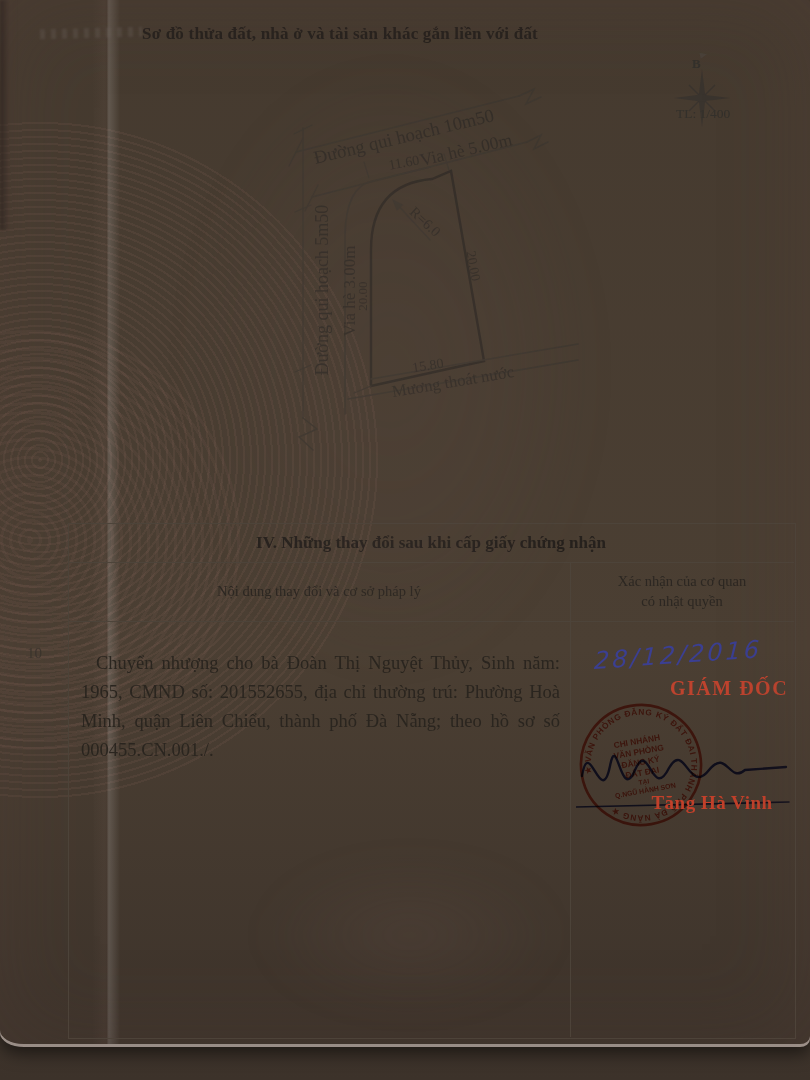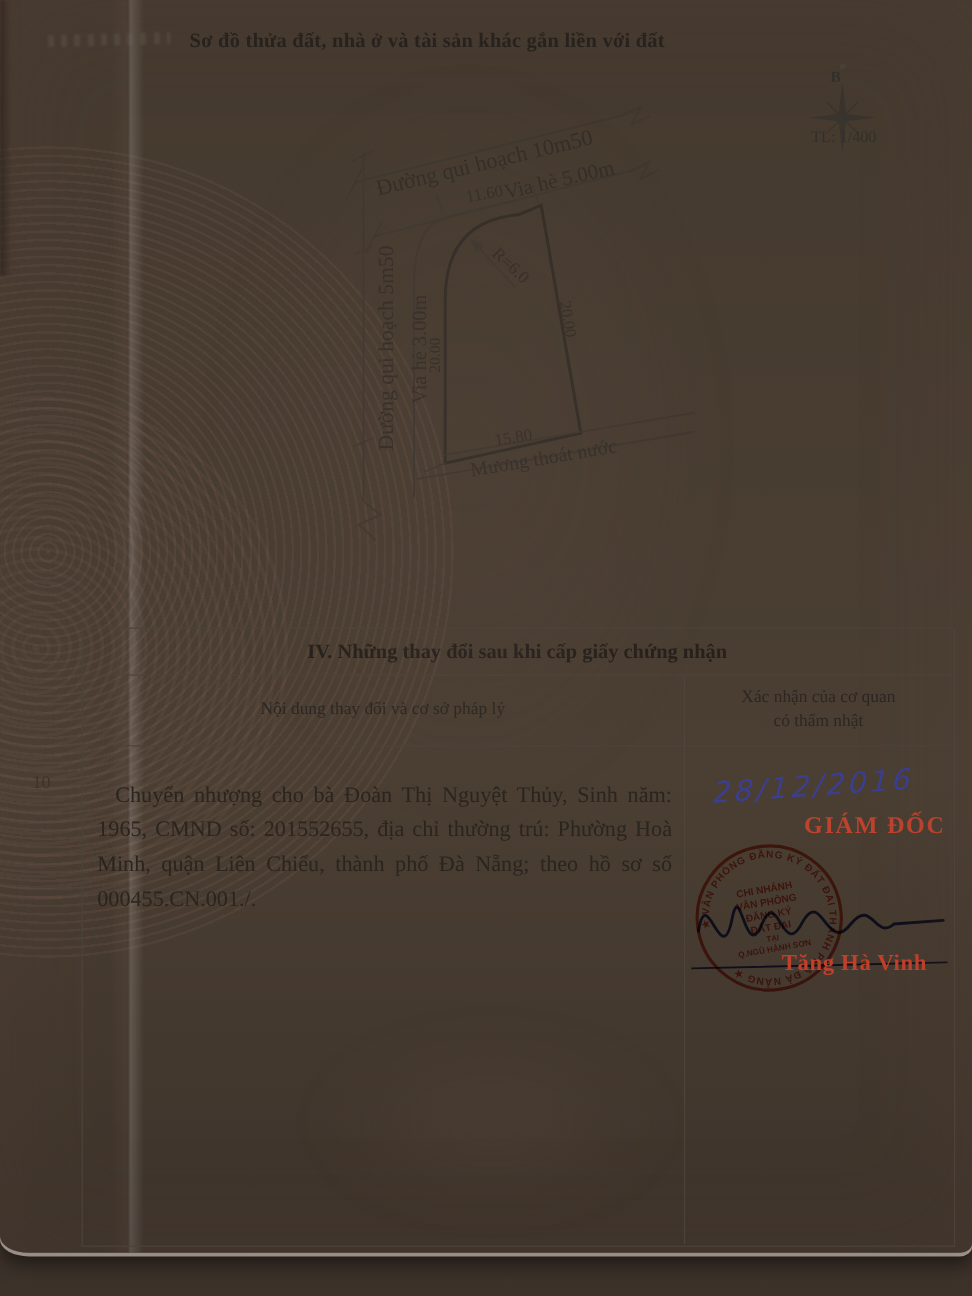--- a/index.html
+++ b/index.html
@@ -32,21 +32,21 @@
          filter:blur(22px);pointer-events:none;}
   .shadow-b{position:absolute;left:210px;top:830px;width:400px;height:210px;border-radius:50%;
          background:radial-gradient(closest-side,rgba(104,84,76,.20),transparent 75%);
          filter:blur(16px);pointer-events:none;}
   .vignette{position:absolute;inset:0;box-shadow:inset 0 0 90px rgba(86,64,56,.28);pointer-events:none;}
   .imprint{position:absolute;left:40px;top:28px;width:102px;height:10px;opacity:.55;filter:blur(1px);
          transform:rotate(-1.5deg);
          background:repeating-linear-gradient(90deg,rgba(110,102,96,.55) 0 5px,transparent 5px 11px);}
   
   .heading{position:absolute;left:142px;top:24px;width:440px;font-weight:bold;font-size:17px;
-           letter-spacing:.2px;color:#26211d;margin-left:16px;}
+           letter-spacing:.2px;color:#26211d;}
   .pagenum{position:absolute;left:0px;top:645px;font-size:15px;color:#3a342d;padding-left:27px;}
   .scale{position:absolute;left:676px;top:106px;font-size:13.5px;color:#33302b;}
   .north-label{position:absolute;left:692px;top:56px;font-size:13px;font-weight:bold;color:#33302b;}
   .north-flag{position:absolute;left:700px;top:52px;width:0;height:0;
            border-left:7px solid #4a443c;border-top:3px solid transparent;border-bottom:3px solid transparent;
            transform:rotate(-12deg);opacity:.8;}
   
   .dl{position:absolute;white-space:nowrap;color:#342e28;
       transform:translate(-50%,-50%) rotate(var(--r,0deg));}
   
@@ -141,21 +141,21 @@
     <div class="hline" style="left:68px;top:562px;width:726px;"></div>
     <div class="hline" style="left:68px;top:621px;width:726px;"></div>
     <div class="vline" style="left:570px;top:562px;height:475px;"></div>
 
     <div class="tbl-title">IV. Những thay đổi sau khi cấp giấy chứng nhận</div>
     <div class="hdr" style="left:68px;top:562px;width:502px;height:59px;">
       <span>Nội dung thay đổi và cơ sở pháp lý</span>
     </div>
     <div class="hdr" style="left:570px;top:562px;width:224px;height:59px;text-align:center;">
       <span>Xác nhận của cơ quan</span>
-      <span>có thẩm nhật</span>
+      <span>có nhật quyền</span>
     </div>
 
     <div class="entry">
       <p>Chuyển nhượng cho bà Đoàn Thị Nguyệt Thủy, Sinh năm: 1965, CMND số: 201552655, địa chỉ thường trú: Phường Hoà Minh, quận Liên Chiểu, thành phố Đà Nẵng; theo hồ sơ số 000455.CN.001./.</p>
     </div>
 
     <div class="confirm">
       <div class="hand-date">28/12/2016</div>
       <div class="role">GIÁM ĐỐC</div>
 

